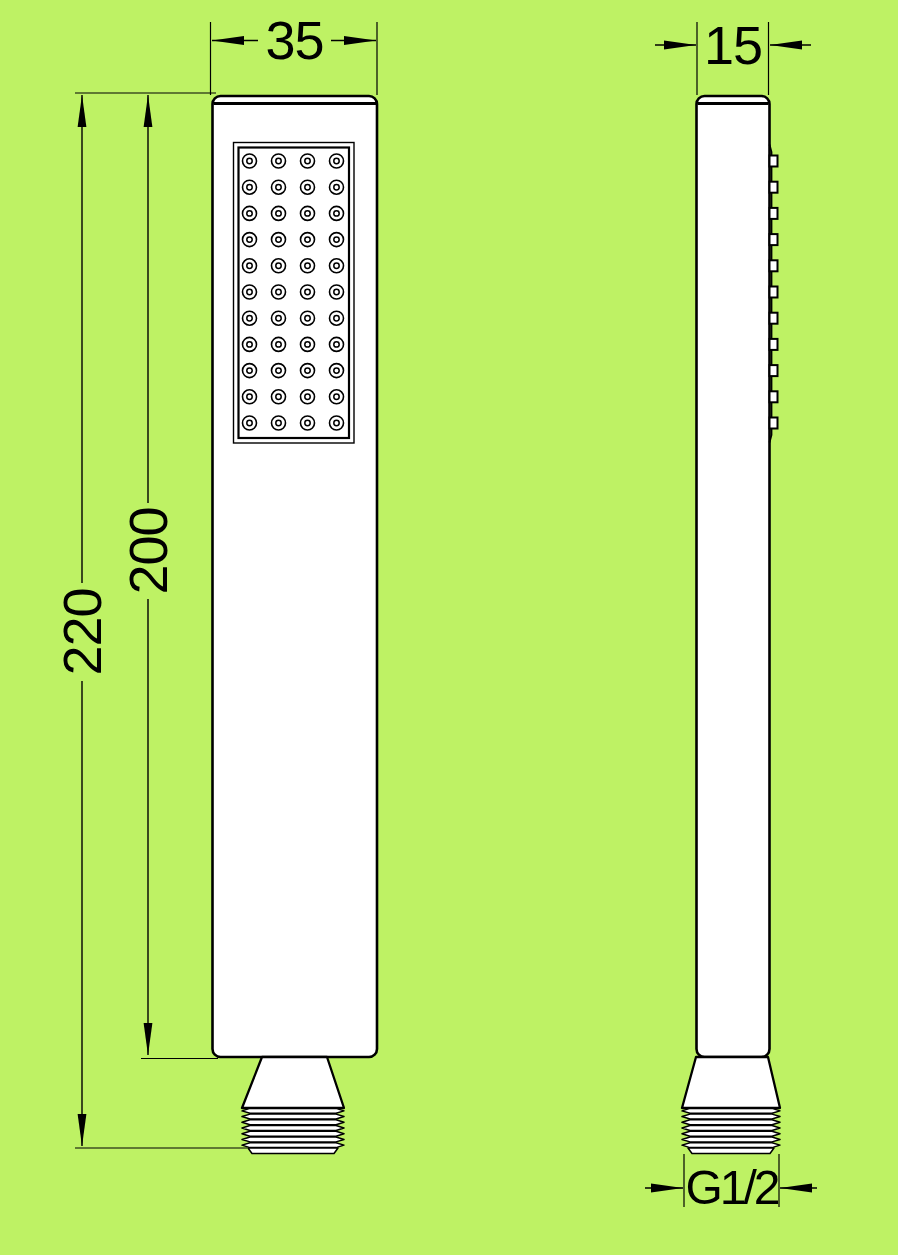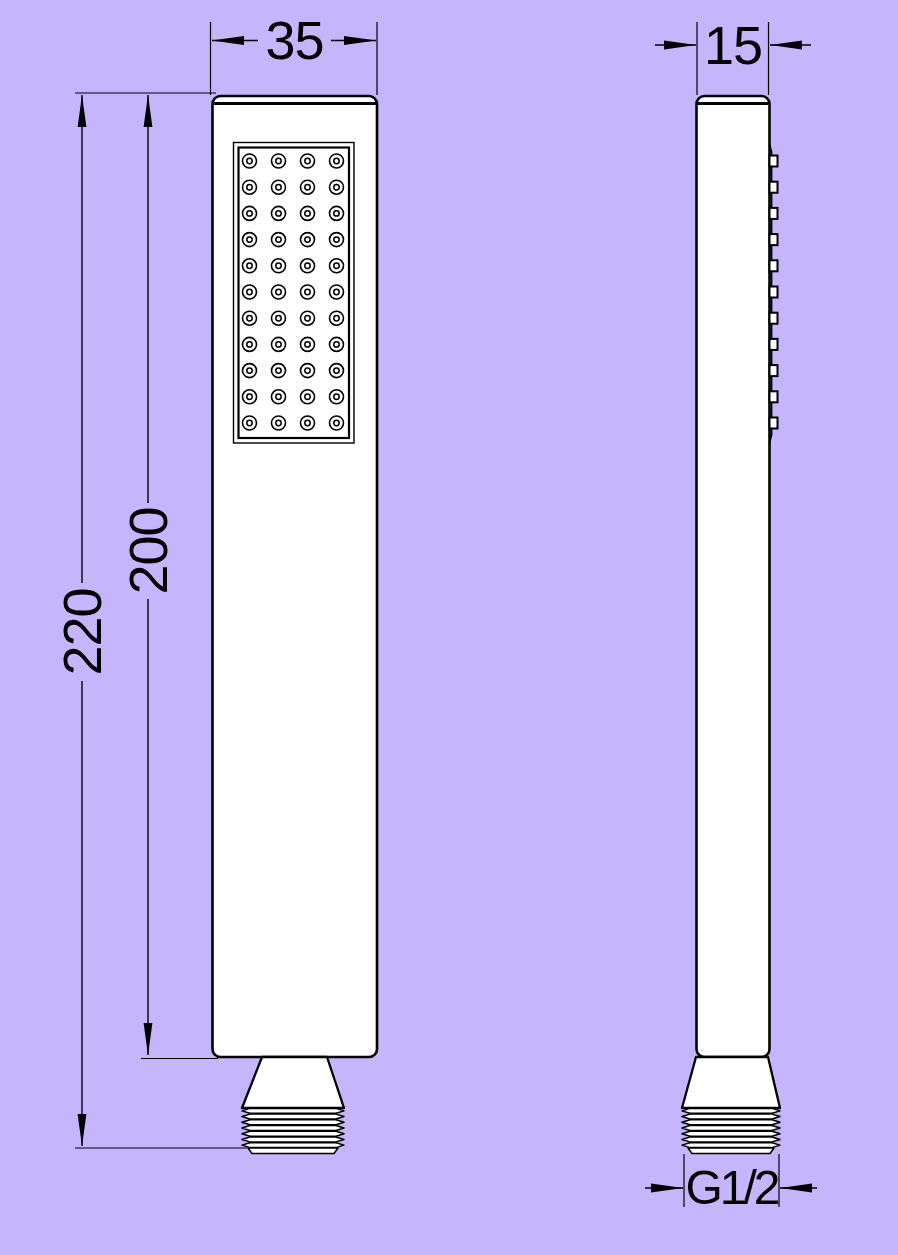--- a/index.html
+++ b/index.html
@@ -1,19 +1,19 @@
 <!DOCTYPE html>
 <html><head>
 <meta charset="utf-8">
 <style>
   html,body{margin:0;padding:0;background:#ffffff;}
   .canvas{
     position:relative;
     width:898px;height:1255px;
-    background:#c4b5fd;
+    background:#bef264;
     font-family:"Liberation Sans", sans-serif;
     overflow:hidden;
   }
   svg{position:absolute;left:0;top:0;}
   
   .outline{fill:#ffffff;stroke:#000000;stroke-width:2.6;}
   .cap-line{stroke:#000000;stroke-width:2.8;}
   .plate-outer{fill:#ffffff;stroke:#000000;stroke-width:1.4;}
   .plate-inner{fill:none;stroke:#000000;stroke-width:2.2;}
   .nozzle-outer{fill:#ffffff;stroke:#000000;stroke-width:1.6;}

